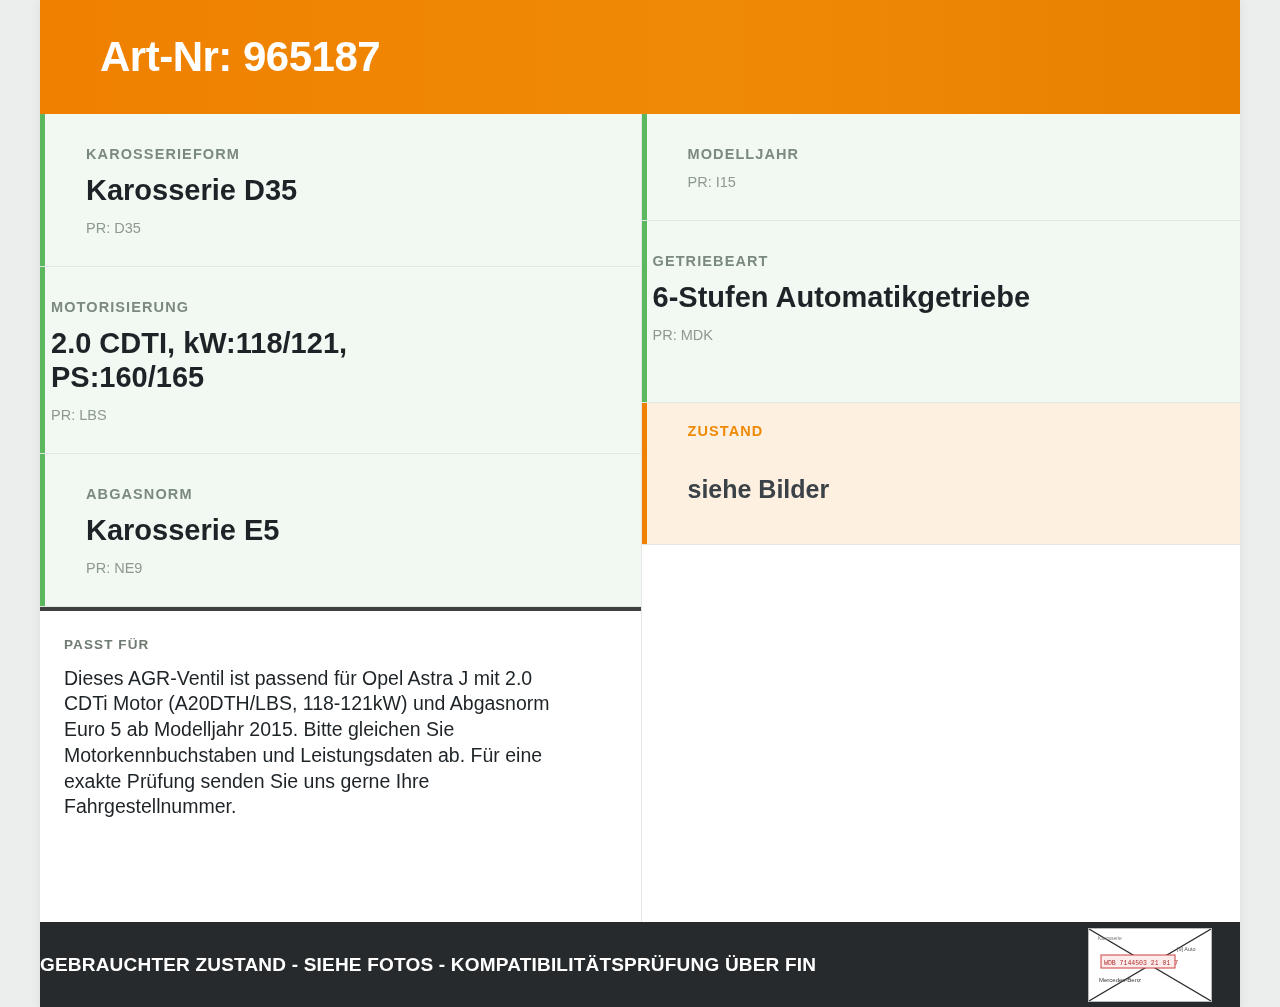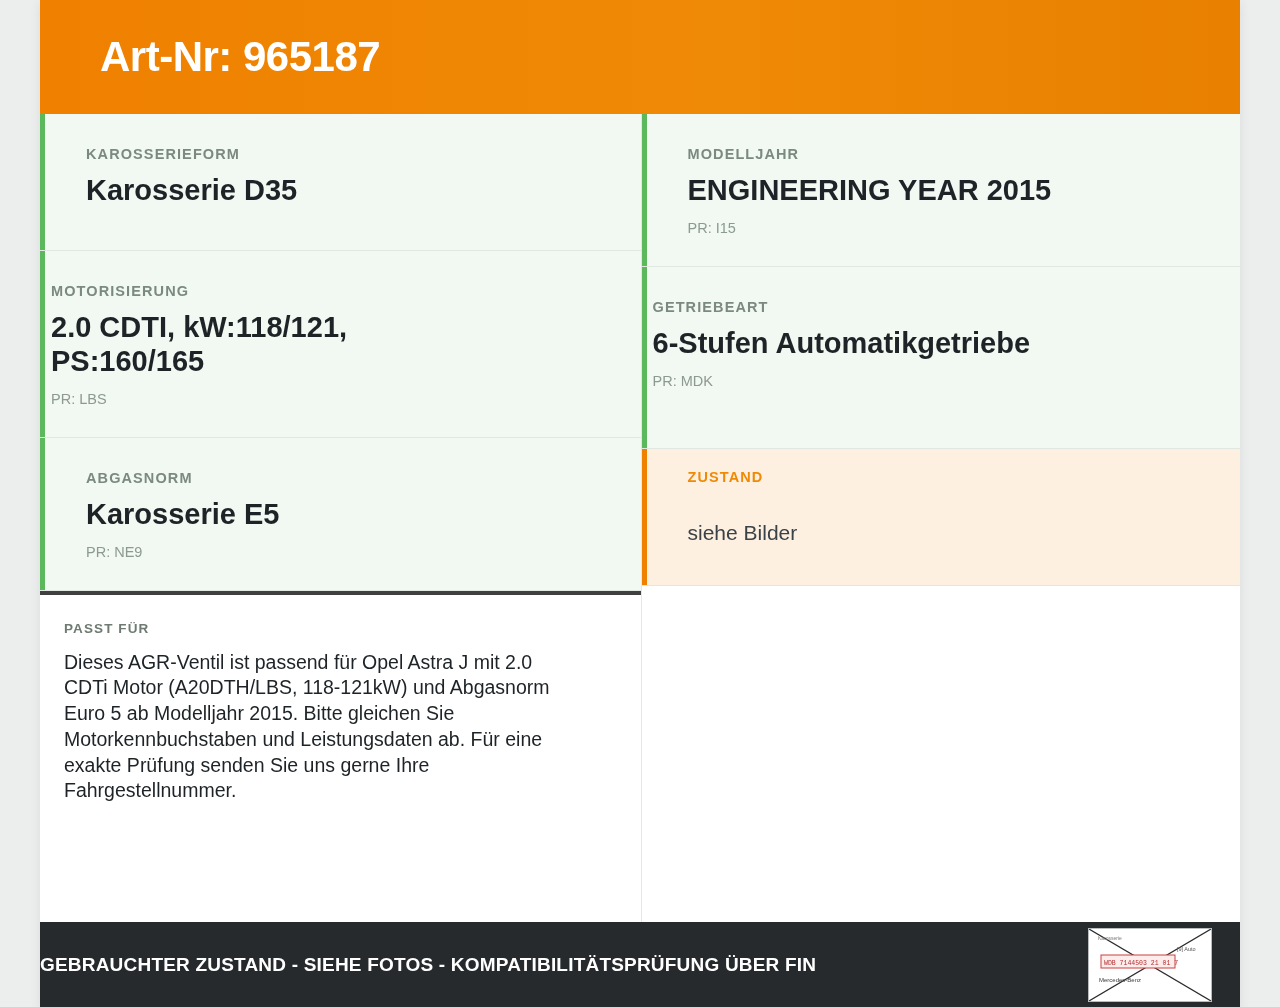--- a/index.html
+++ b/index.html
@@ -97,22 +97,22 @@
   }
   .spec-value {
     font-size: 29px;
     font-weight: bold;
     color: #1d2326;
     line-height: 1.17;
     margin-bottom: 12px;
     max-width: 430px;
   }
   .spec.warn .spec-value {
-    font-size: 21px;
-    font-weight: normal;
+    font-size: 25px;
+    font-weight: bold;
     color: #3a4248;
     margin-bottom: 0;
     margin-top: 36px;
   }
   .spec-pr {
     font-size: 14.5px;
     color: #8d9a91;
   }
   .spec.tall { min-height: 182px; padding-left: 11px; }
   .filler {
@@ -178,20 +178,21 @@
       <div class="header-title">Art-Nr: 965187</div>
     </div>
 
     <div class="body">
 
       <div class="col col-left">
 
         <div class="spec">
           <div class="spec-label">KAROSSERIEFORM</div>
           <div class="spec-value">Karosserie D35</div>
+          <div class="spec-pr">PR: D35</div>
         </div>
 
         <div class="spec tall">
           <div class="spec-label">MOTORISIERUNG</div>
           <div class="spec-value">2.0 CDTI, kW:118/121, PS:160/165</div>
           <div class="spec-pr">PR: LBS</div>
         </div>
 
         <div class="spec">
           <div class="spec-label">ABGASNORM</div>
@@ -204,21 +205,20 @@
           <div class="fits-text">Dieses AGR-Ventil ist passend für Opel Astra J mit 2.0 CDTi Motor (A20DTH/LBS, 118-121kW) und Abgasnorm Euro 5 ab Modelljahr 2015. Bitte gleichen Sie Motorkennbuchstaben und Leistungsdaten ab. Für eine exakte Prüfung senden Sie uns gerne Ihre Fahrgestellnummer.</div>
         </div>
 
         <div class="filler"></div>
       </div>
 
       <div class="col col-right">
 
         <div class="spec">
           <div class="spec-label">MODELLJAHR</div>
-          <div class="spec-value">ENGINEERING YEAR 2015</div>
           <div class="spec-pr">PR: I15</div>
         </div>
 
         <div class="spec tall">
           <div class="spec-label">GETRIEBEART</div>
           <div class="spec-value">6-Stufen Automatikgetriebe</div>
           <div class="spec-pr">PR: MDK</div>
         </div>
 
         <div class="spec warn">

